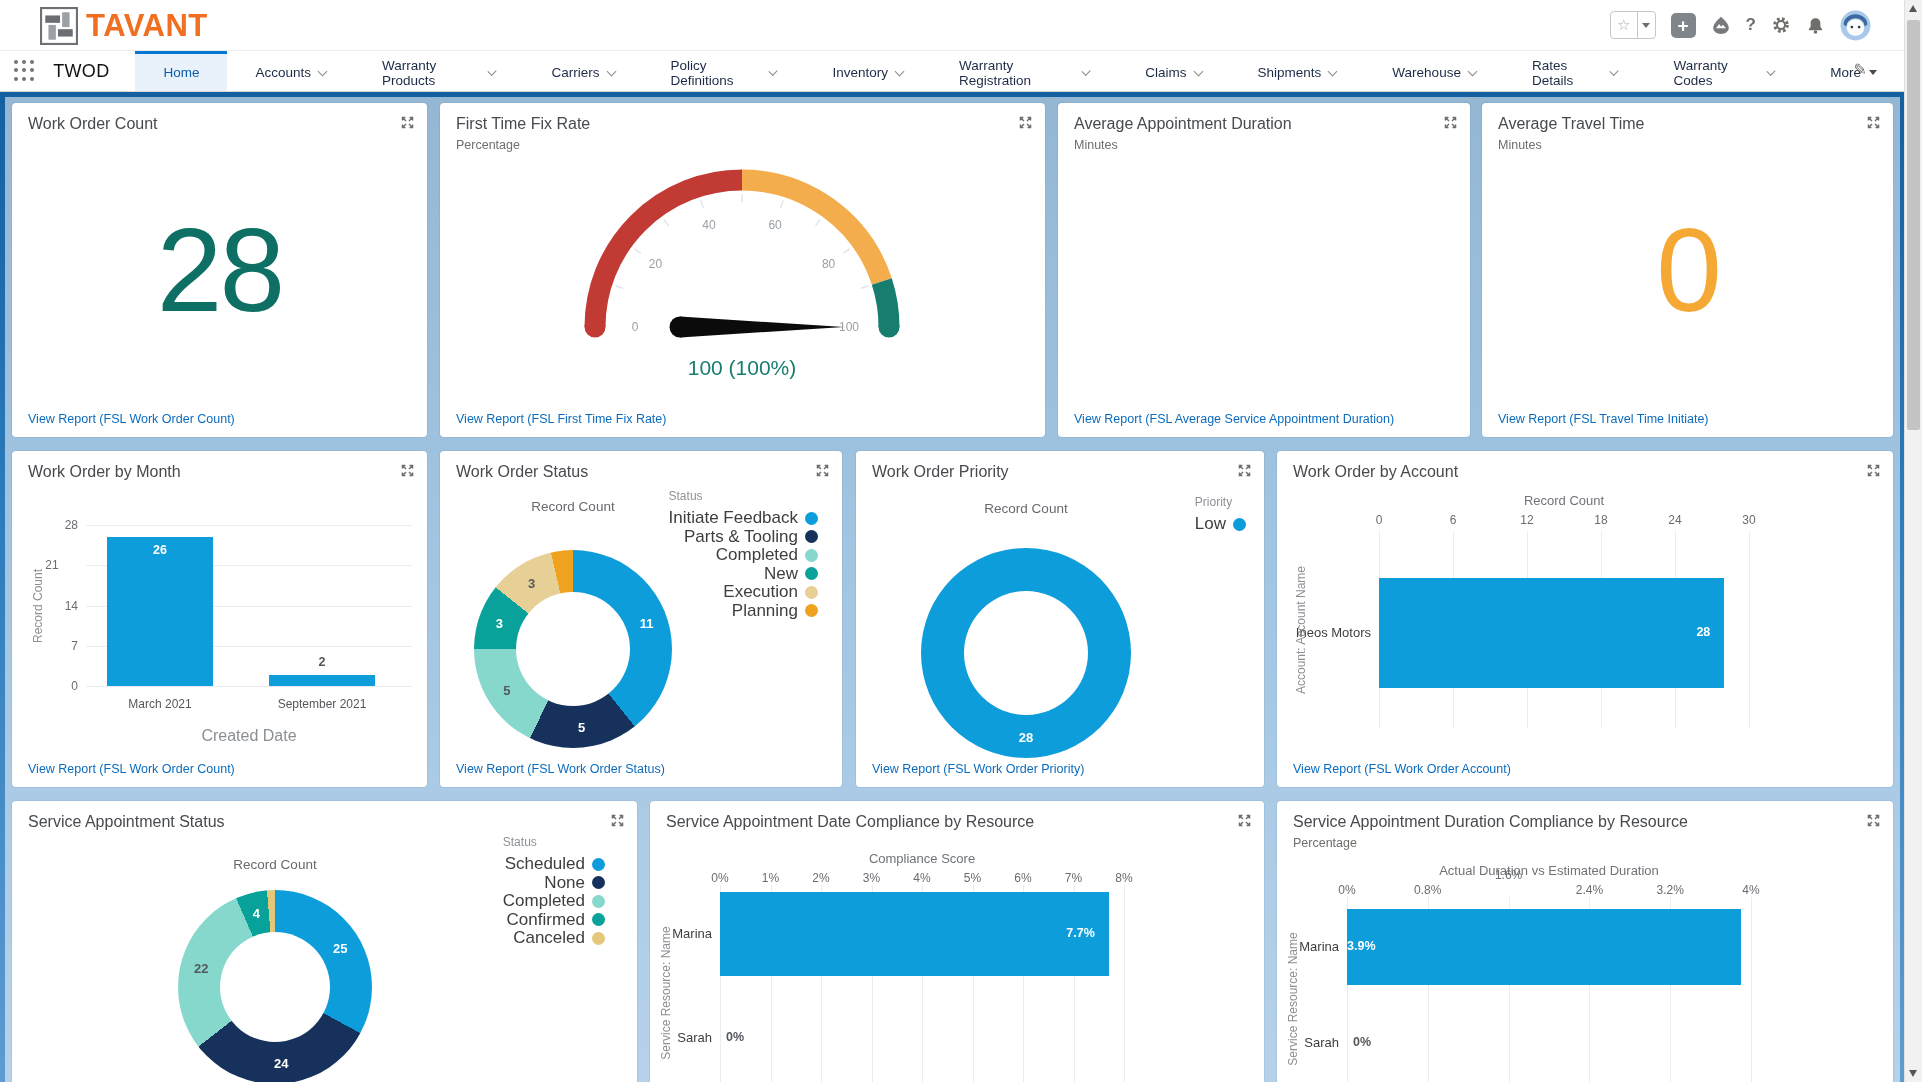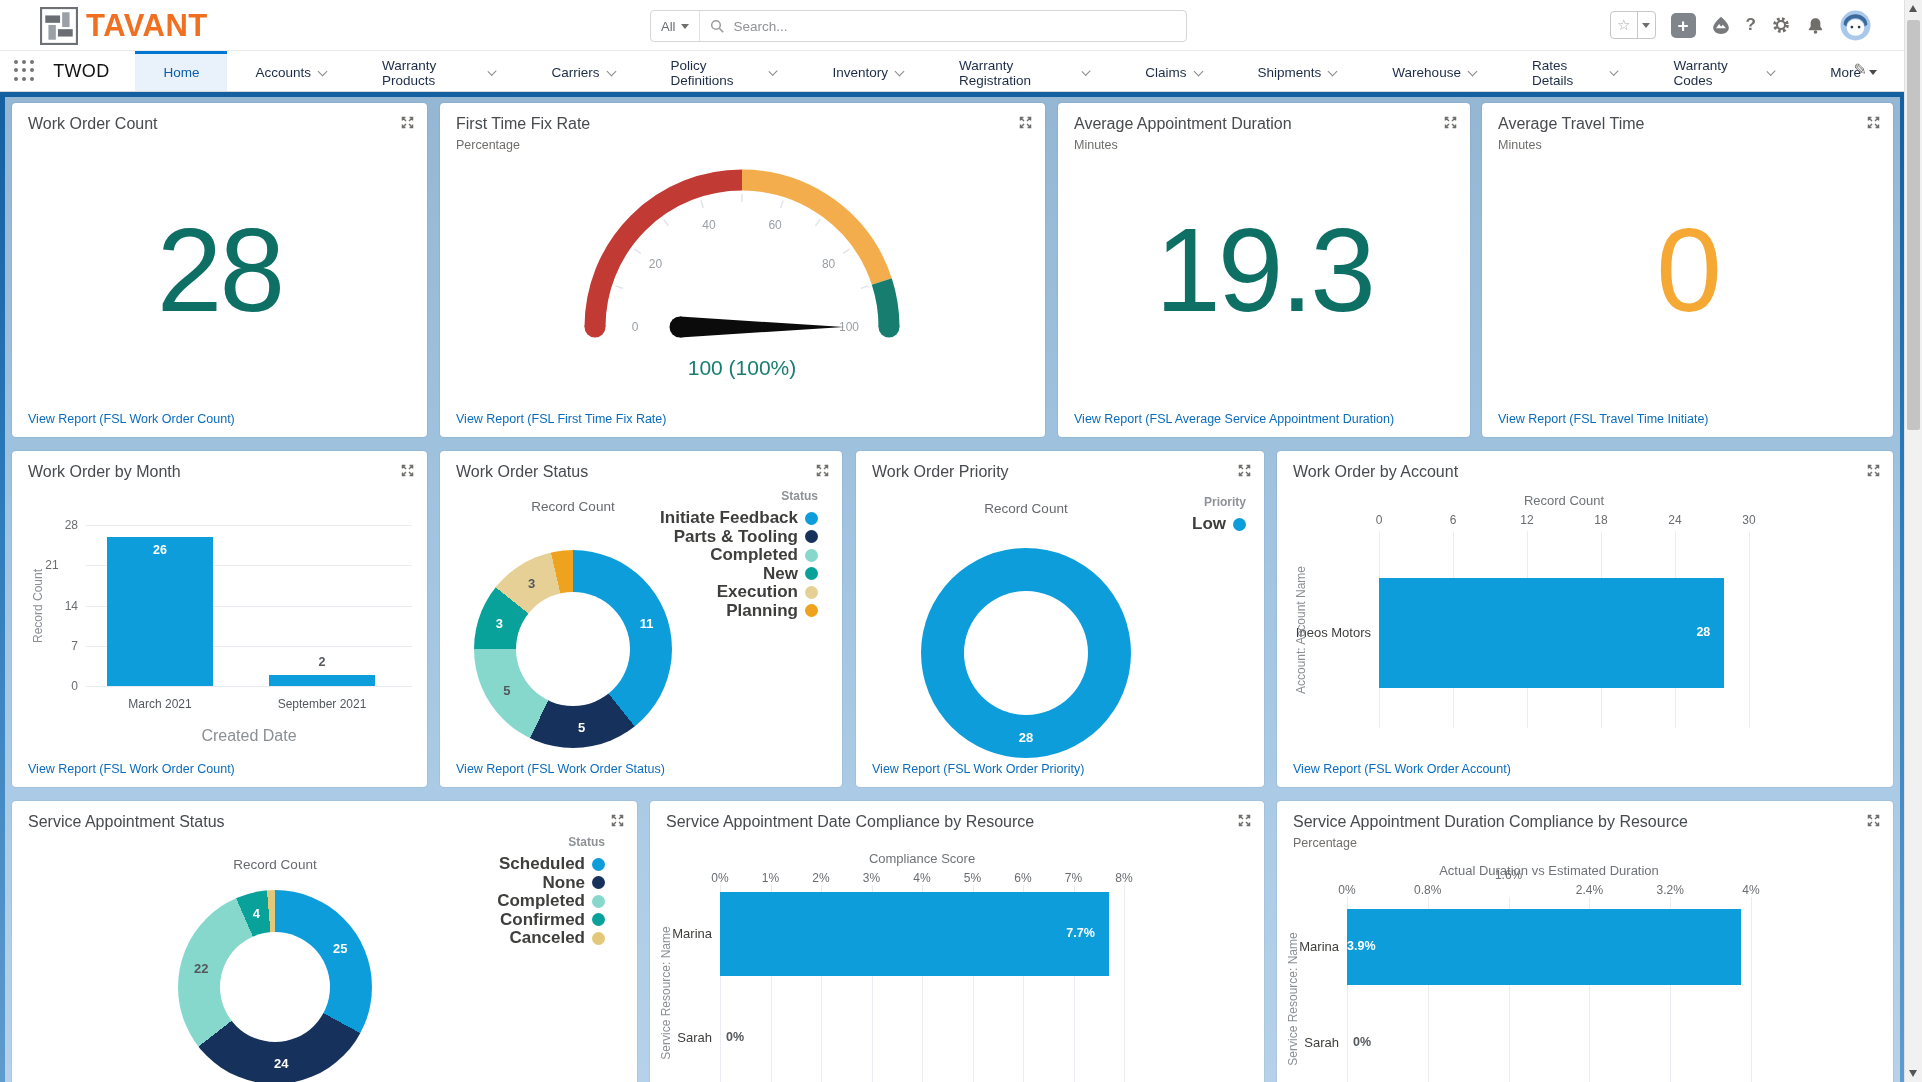--- a/index.html
+++ b/index.html
@@ -41,21 +41,21 @@
   .card{position:absolute;background:#fff;border-radius:4px;box-shadow:0 0 0 1px rgba(22,50,92,.06);}
   .card-title{position:absolute;left:16px;top:12px;font-size:16px;color:#474a4e;white-space:nowrap;}
   .card-sub{position:absolute;left:16px;top:35px;font-size:12.5px;color:#706e6b;}
   .expand{position:absolute;right:12px;top:12px;width:16px;height:16px;background:none;border:none;padding:0;cursor:pointer;}
   .view-report{position:absolute;left:16px;bottom:11px;font-size:12.5px;color:#0b6cbf;text-decoration:none;cursor:pointer;}
   .metric-num{position:absolute;left:0;right:0;top:60px;bottom:60px;display:flex;align-items:center;justify-content:center;font-size:118px;letter-spacing:-3px;}
   .donut{position:absolute;border-radius:50%;}
   .donut-hole{position:absolute;background:#fff;border-radius:50%;}
   .donut-label{position:absolute;transform:translate(-50%,-50%);font-size:13px;font-weight:700;}
   .center-title{position:absolute;transform:translate(-50%,0);font-size:13.5px;color:#67696e;white-space:nowrap;}
-  .legend{position:absolute;text-align:right;font-weight:bold;}
+  .legend{position:absolute;}
   .legend-h{font-size:12px;color:#8e9297;margin-bottom:6px;}
   .leg-item{display:flex;align-items:center;justify-content:flex-end;gap:7px;height:18.5px;font-size:17px;color:#3e3e3c;}
   .leg-dot{width:13px;height:13px;border-radius:50%;flex:0 0 auto;}
   .gridline-h{position:absolute;height:1px;background:#e9edf1;}
   .gridline-v{position:absolute;width:1px;background:#e9edf1;}
   .tick{position:absolute;font-size:12px;color:#696c70;white-space:nowrap;}
   .axis-title{position:absolute;font-size:13px;color:#6f7378;white-space:nowrap;}
   .rot-title{position:absolute;font-size:12px;color:#8a8f94;white-space:nowrap;transform:translate(-50%,-50%) rotate(-90deg);}
   .cat-label{position:absolute;font-size:13px;color:#3e3e3c;text-align:right;}
   .bar{position:absolute;}
@@ -72,33 +72,20 @@
 <div class="topbar">
   <div class="logo-wrap">
     <svg width="38" height="38" viewBox="0 0 36 36">
       <rect x="1" y="1" width="34" height="34" fill="#ffffff" stroke="#6d7176" stroke-width="2"></rect>
       <rect x="5" y="8" width="14" height="7" fill="#6a6e73"></rect>
       <rect x="21" y="5" width="7" height="14" fill="#9aa0a5"></rect>
       <rect x="17" y="21" width="14" height="7" fill="#6a6e73"></rect>
       <rect x="8" y="17" width="7" height="14" fill="#9aa0a5"></rect>
     </svg>
     <span class="logo-text">TAVANT</span>
-  </div>
-  <div class="searchbox">
-    <div class="search-scope">
-      <span>All</span>
-      <span class="tri-down"></span>
-    </div>
-    <div class="search-main">
-      <svg width="15" height="15" viewBox="0 0 15 15">
-        <circle cx="6" cy="6" r="4.3" fill="none" stroke="#9b9b9b" stroke-width="1.5"></circle>
-        <line x1="9.4" y1="9.4" x2="13.2" y2="13.2" stroke="#9b9b9b" stroke-width="1.5"></line>
-      </svg>
-      <span class="search-placeholder">Search...</span>
-    </div>
   </div>
   <div class="hdr-icons">
     <div class="star-combo">
       <span class="star">☆</span>
       <span class="caret-box">
           <span class="tri-down"></span>
         </span>
     </div>
     <div class="plusbox">+</div>
     <svg width="20" height="20" viewBox="0 0 18 18">
@@ -251,21 +238,20 @@
         <div class="card-sub">Minutes</div>
         <button class="expand"><svg width="15" height="15" viewBox="0 0 16 16">
             <g stroke="#706e6b" stroke-width="1.5" fill="none">
               <path d="M6.4 6.4 L2.6 2.6 M2.6 5.8 V2.6 H5.8"></path>
               <path d="M9.6 6.4 L13.4 2.6 M10.2 2.6 H13.4 V5.8"></path>
               <path d="M6.4 9.6 L2.6 13.4 M2.6 10.2 V13.4 H5.8"></path>
               <path d="M9.6 9.6 L13.4 13.4 M10.2 13.4 H13.4 V10.2"></path>
             </g>
           </svg></button>
         <a class="view-report">View Report (FSL Average Service Appointment Duration)</a>
-        <div class="metric-num" style="color: rgb(14, 111, 100);">19.3</div>
       </div>
       <div class="card" style="left: 1477px; top: 6px; width: 411px; height: 334px;">
         <div class="card-title">Average Travel Time</div>
         <div class="card-sub">Minutes</div>
         <button class="expand"><svg width="15" height="15" viewBox="0 0 16 16">
             <g stroke="#706e6b" stroke-width="1.5" fill="none">
               <path d="M6.4 6.4 L2.6 2.6 M2.6 5.8 V2.6 H5.8"></path>
               <path d="M9.6 6.4 L13.4 2.6 M10.2 2.6 H13.4 V5.8"></path>
               <path d="M6.4 9.6 L2.6 13.4 M2.6 10.2 V13.4 H5.8"></path>
               <path d="M9.6 9.6 L13.4 13.4 M10.2 13.4 H13.4 V10.2"></path>

